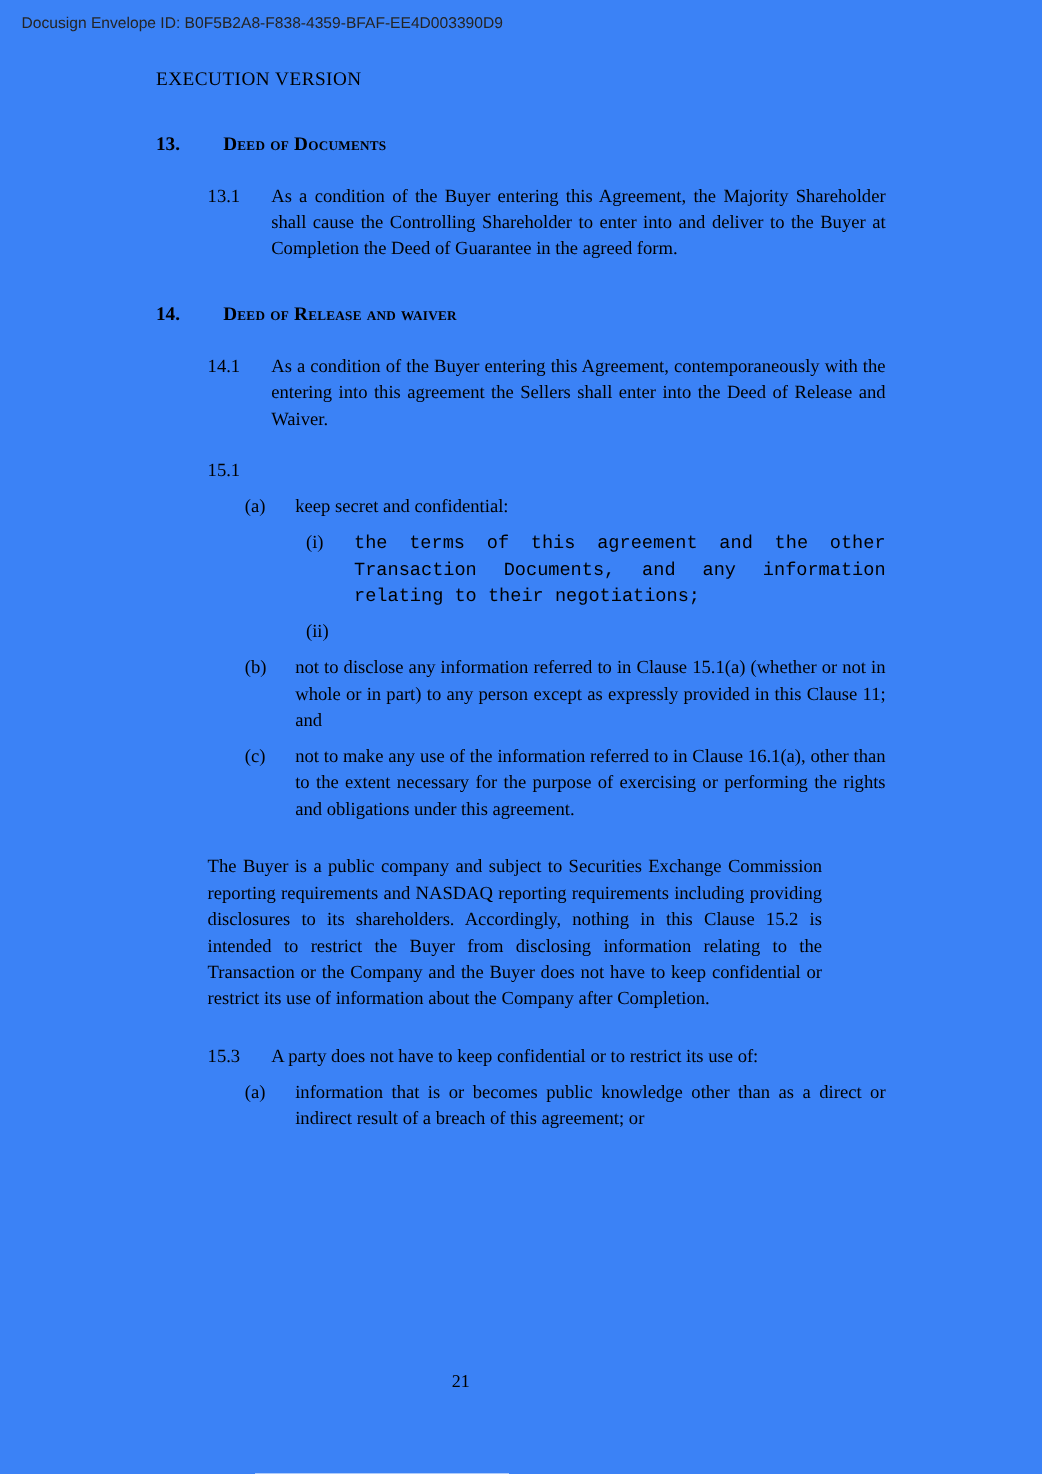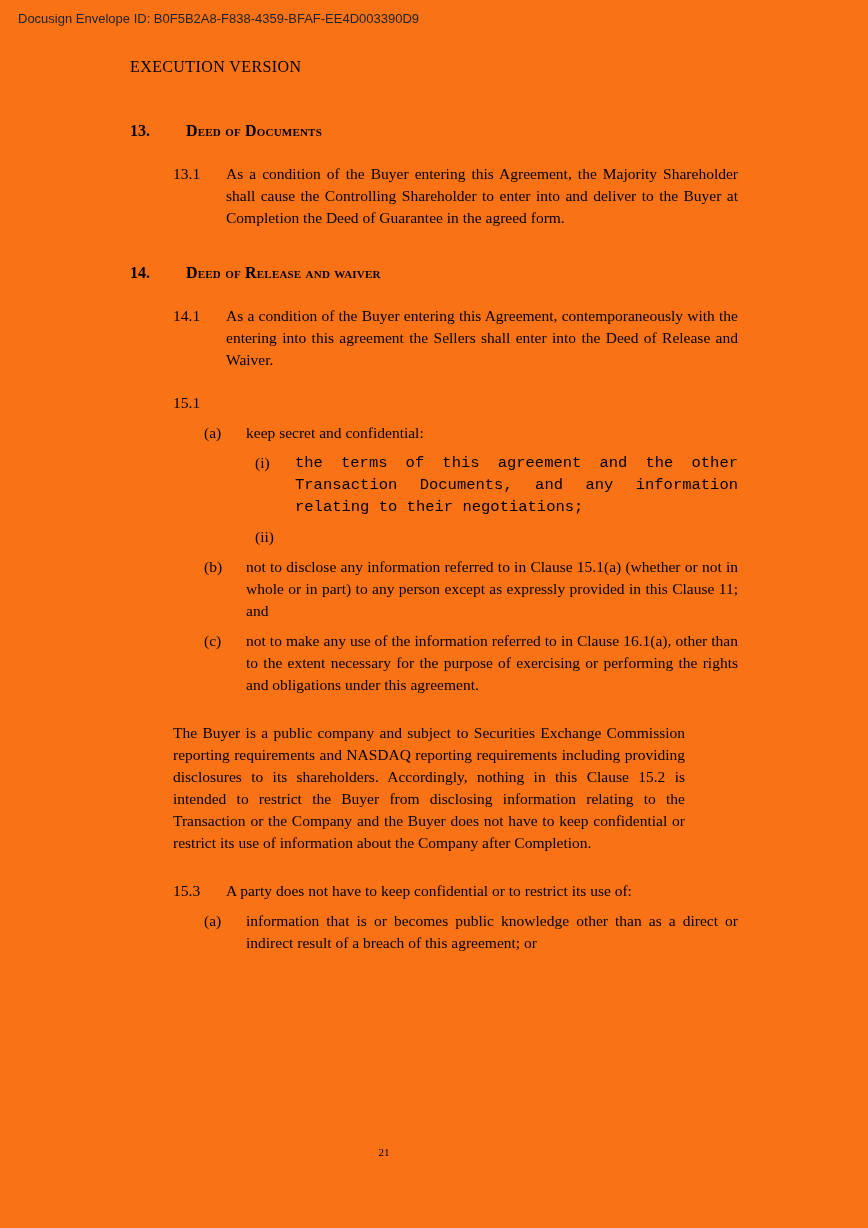--- a/index.html
+++ b/index.html
@@ -1,21 +1,21 @@
 <!DOCTYPE html>
 <html><head>
 <meta charset="utf-8">
 <style>
   * { margin: 0; padding: 0; box-sizing: border-box; }
   html, body { background: #ffffff; }
   .page {
     position: relative;
     width: 868px;
     height: 1228px;
-    background: #f97316;
+    background: #3b82f6;
     color: #000000;
     font-family: "Liberation Serif", serif;
     font-size: 15.5px;
     line-height: 22px;
     overflow: hidden;
   }
   .docusign-line {
     position: absolute;
     left: 18px;
     top: 11px;
@@ -29,21 +29,20 @@
     left: 130px;
     top: 56px;
     font-size: 16px;
     letter-spacing: 0.4px;
   }
   .content {
     position: absolute;
     left: 0;
     top: 110px;
     width: 831px;
-    margin-top: 10px;
   }
   .section-heading {
     display: flex;
     margin: 33px 0 0 130px;
     font-weight: bold;
     font-variant: small-caps;
     font-size: 16px;
   }
   .section-heading:first-child { margin-top: 0; }
   .sec-num { width: 56px; flex: none; font-variant: normal; }
@@ -66,21 +65,21 @@
     margin: 8px 0 0 255px;
   }
   .subsub-marker { width: 40px; flex: none; }
   .subsub-text { width: 443px; flex: none; text-align: justify; font-family: Liberation Mono, monospace; }
   .page-number {
     position: absolute;
     left: 0;
     top: 1141px;
     width: 768px;
     text-align: center;
-    font-size: 11px;
+    font-size: 15px;
   }
 </style>
 </head>
 <body>
 
 <div class="page">
 
   <div class="docusign-line">Docusign Envelope ID: B0F5B2A8-F838-4359-BFAF-EE4D003390D9</div>
 
   <div class="exec-version">EXECUTION VERSION</div>

